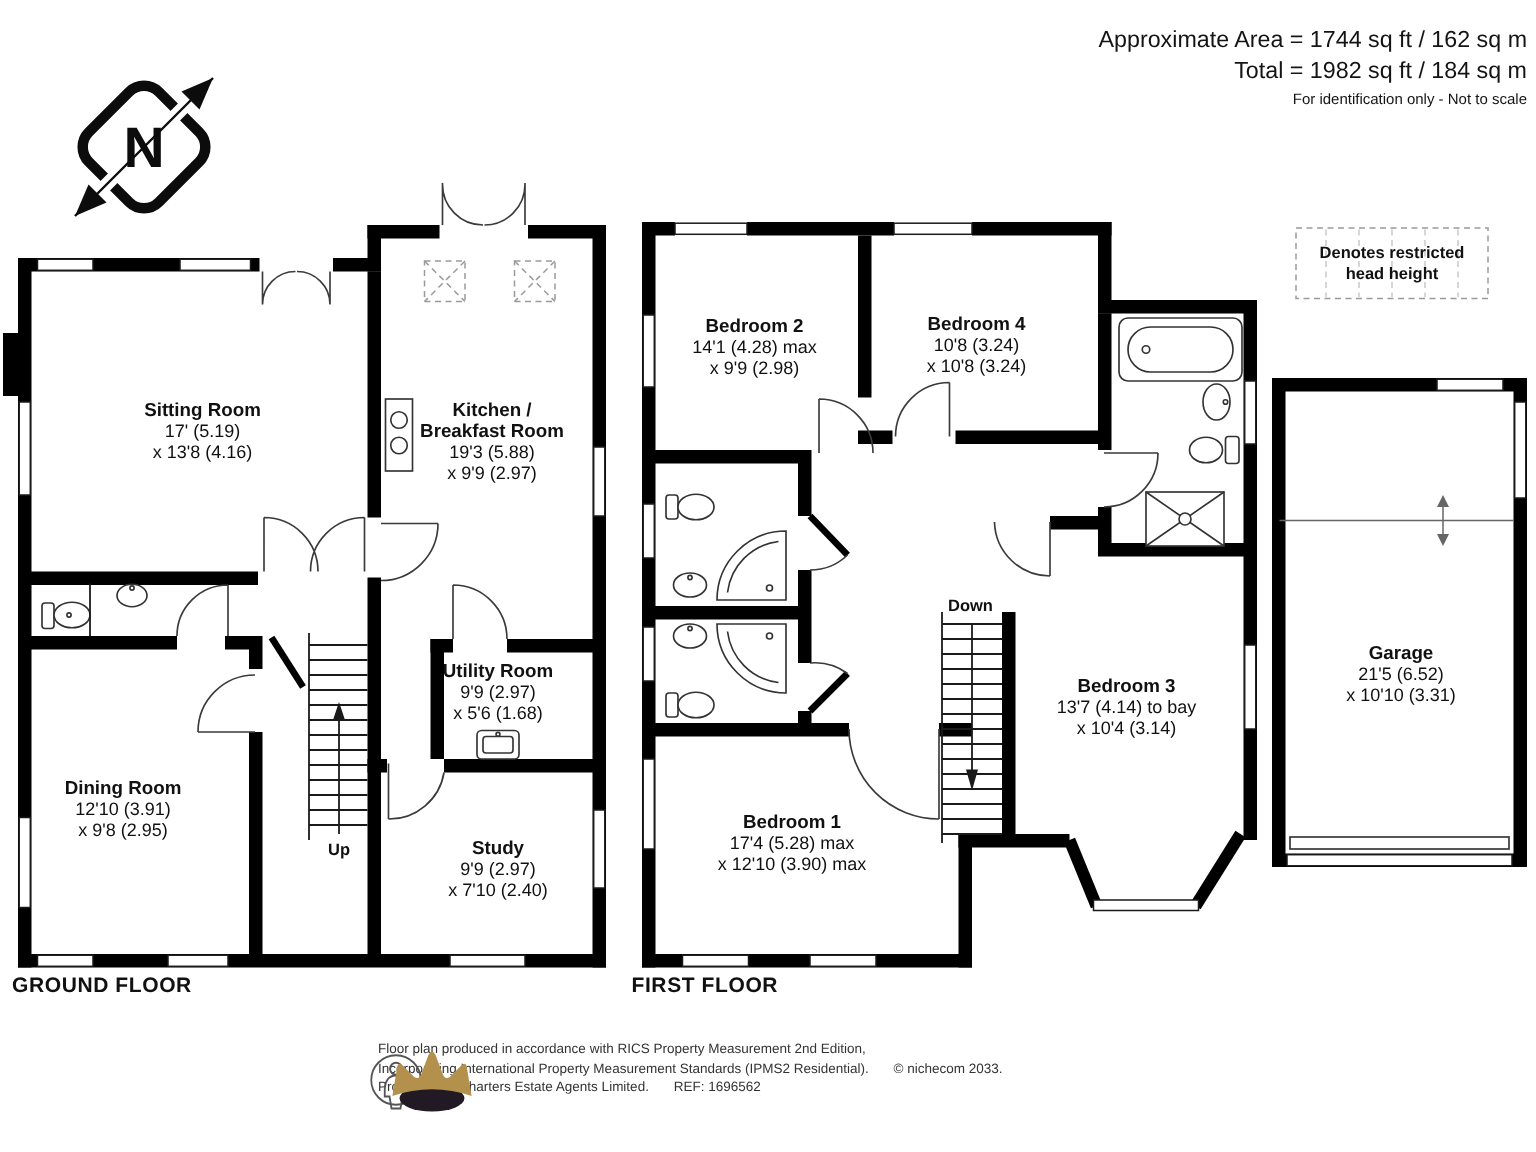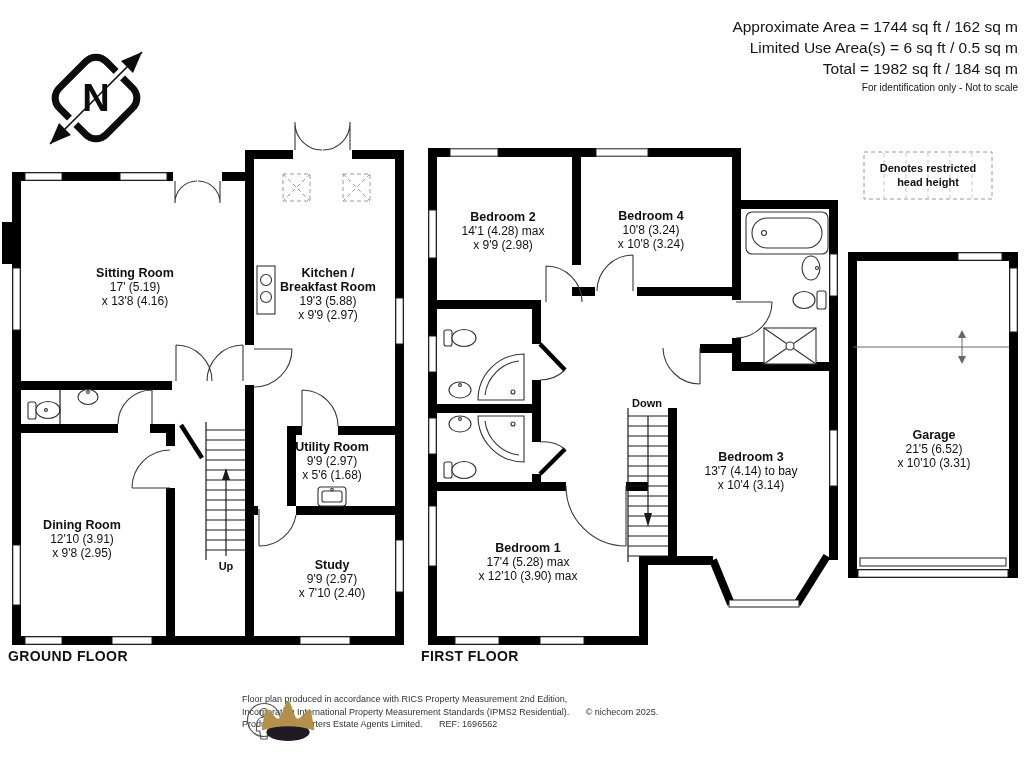--- a/index.html
+++ b/index.html
@@ -25,21 +25,21 @@
   .fxl{fill:none;stroke:#333;stroke-width:1.1;}
   .dash{fill:none;stroke:#9a9a9a;stroke-width:1;stroke-dasharray:4 3;}
   .dashlight{stroke:#c9c9c9;stroke-width:1;stroke-dasharray:4 3;}
   .marker{stroke:#666;stroke-width:1;fill:none;}
   
   .header{position:absolute;top:16px;right:6px;text-align:right;z-index:2;margin-left:24px;}
   .header .big{font-size:15.5px;line-height:21px;font-weight:400;color:#141414;}
   .header .small{font-size:10px;margin-top:3px;color:#141414;}
   
   .footer{position:absolute;left:242px;top:693px;display:flex;align-items:center;z-index:2;}
-  .footer .txt{margin-left:0;font-size:9px;line-height:12.5px;color:#333;}
+  .footer .txt{margin-left:10px;font-size:9px;line-height:12.5px;color:#333;}
   .footer .gap{display:inline-block;margin-left:14px;}
   .crown{margin-left:14px;}
 </style>
 </head>
 <body>
 
 <div id="canvas">
 
   <svg class="plan" width="1024" height="768" viewBox="0 0 1024 768">
 
@@ -320,36 +320,35 @@
       <line x1="-46" y1="46" x2="46" y2="-46" stroke="#fff" stroke-width="9"></line>
       <line x1="-46" y1="46" x2="46" y2="-46" stroke="#0c0c0c" stroke-width="1.6"></line>
       <polygon points="46,-46 37,-25 25,-37" fill="#0c0c0c"></polygon>
       <polygon points="-46,46 -37,25 -25,37" fill="#0c0c0c"></polygon>
       <text class="cn mid" x="0" y="13">N</text>
     </g>
   </svg>
 
   <div class="header">
     <div class="big">Approximate Area = 1744 sq ft / 162 sq m</div>
-    <div class="big">Limited Use Area(s) = 6 sq ft / 0.5 sq m</div>
     <div class="big">Total = 1982 sq ft / 184 sq m</div>
     <div class="small">For identification only - Not to scale</div>
   </div>
 
   <div class="footer">
     <svg width="44" height="54" viewBox="0 0 44 54">
       <circle cx="22" cy="27" r="16.5" fill="none" stroke="#555" stroke-width="1.2"></circle>
       <circle cx="22" cy="19.5" r="4" fill="none" stroke="#555" stroke-width="1.2"></circle>
       <path d="M22,24 c-5,0 -7.5,4 -7.5,9 v5 h3.2 l1.3,8 h6 l1.3,-8 h3.2 v-5 c0,-5 -2.5,-9 -7.5,-9 z" fill="none" stroke="#555" stroke-width="1.2"></path>
     </svg>
     <div class="txt">
       <div>Floor plan produced in accordance with RICS Property Measurement 2nd Edition,</div>
       <div>
         <span>Incorporating International Property Measurement Standards (IPMS2 Residential).</span>
-        <span class="gap">© nichecom 2025.</span>
+        <span class="gap">© nichecom 2033.</span>
       </div>
       <div>
         <span>Produced for Charters Estate Agents Limited.</span>
         <span class="gap">REF: 1696562</span>
       </div>
     </div>
     <svg class="crown" width="64" height="56" viewBox="0 0 80 64">
       <ellipse cx="40" cy="46" rx="27" ry="11" fill="#211923"></ellipse>
       <path d="M7 44 Q40 33 73 44 L69 20 Q68 15 64 19 L55 28 Q51 31 49 26 L43 10 Q40 4 37 10 L31 26 Q29 31 25 28 L16 19 Q12 15 11 20 Z" fill="#b3914c"></path>
     </svg>

